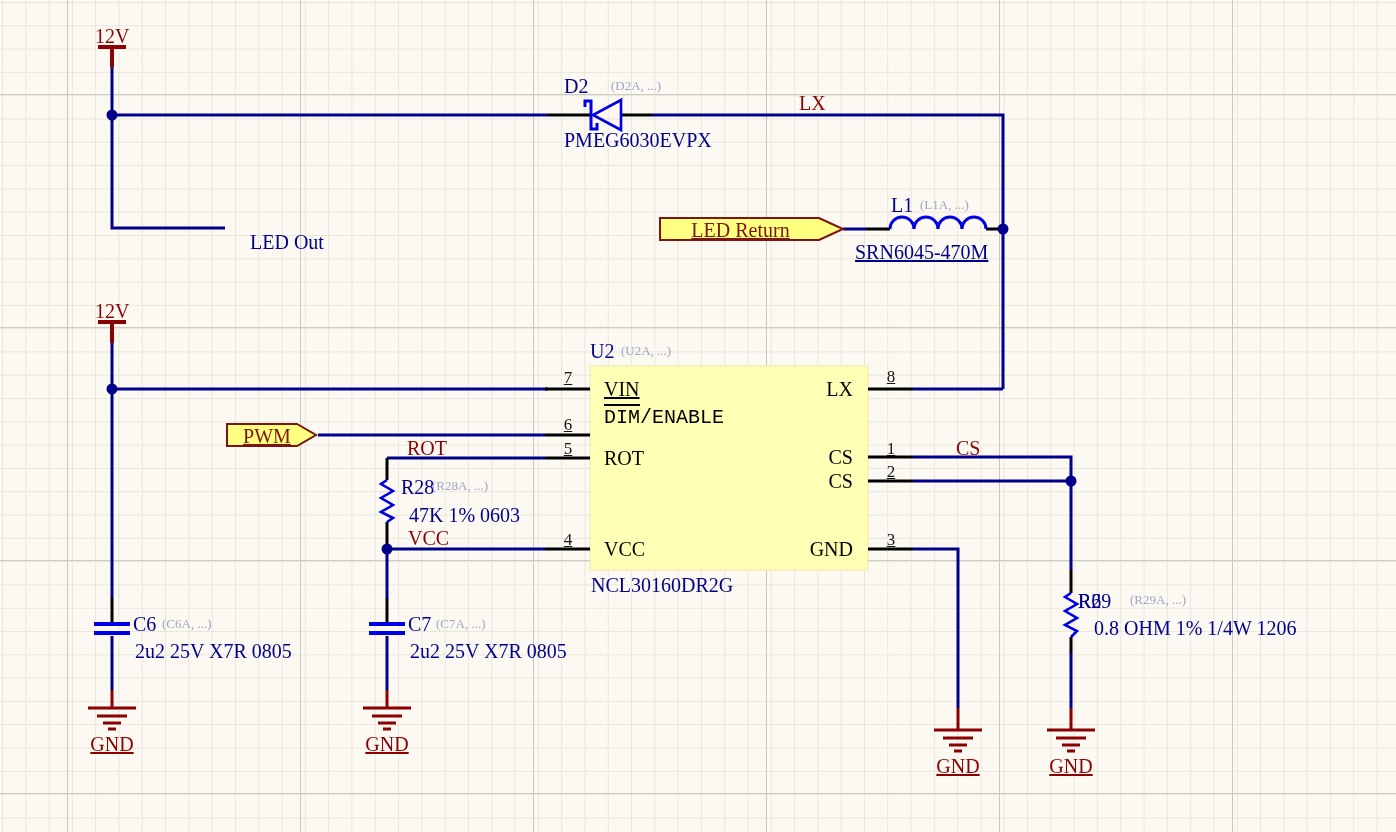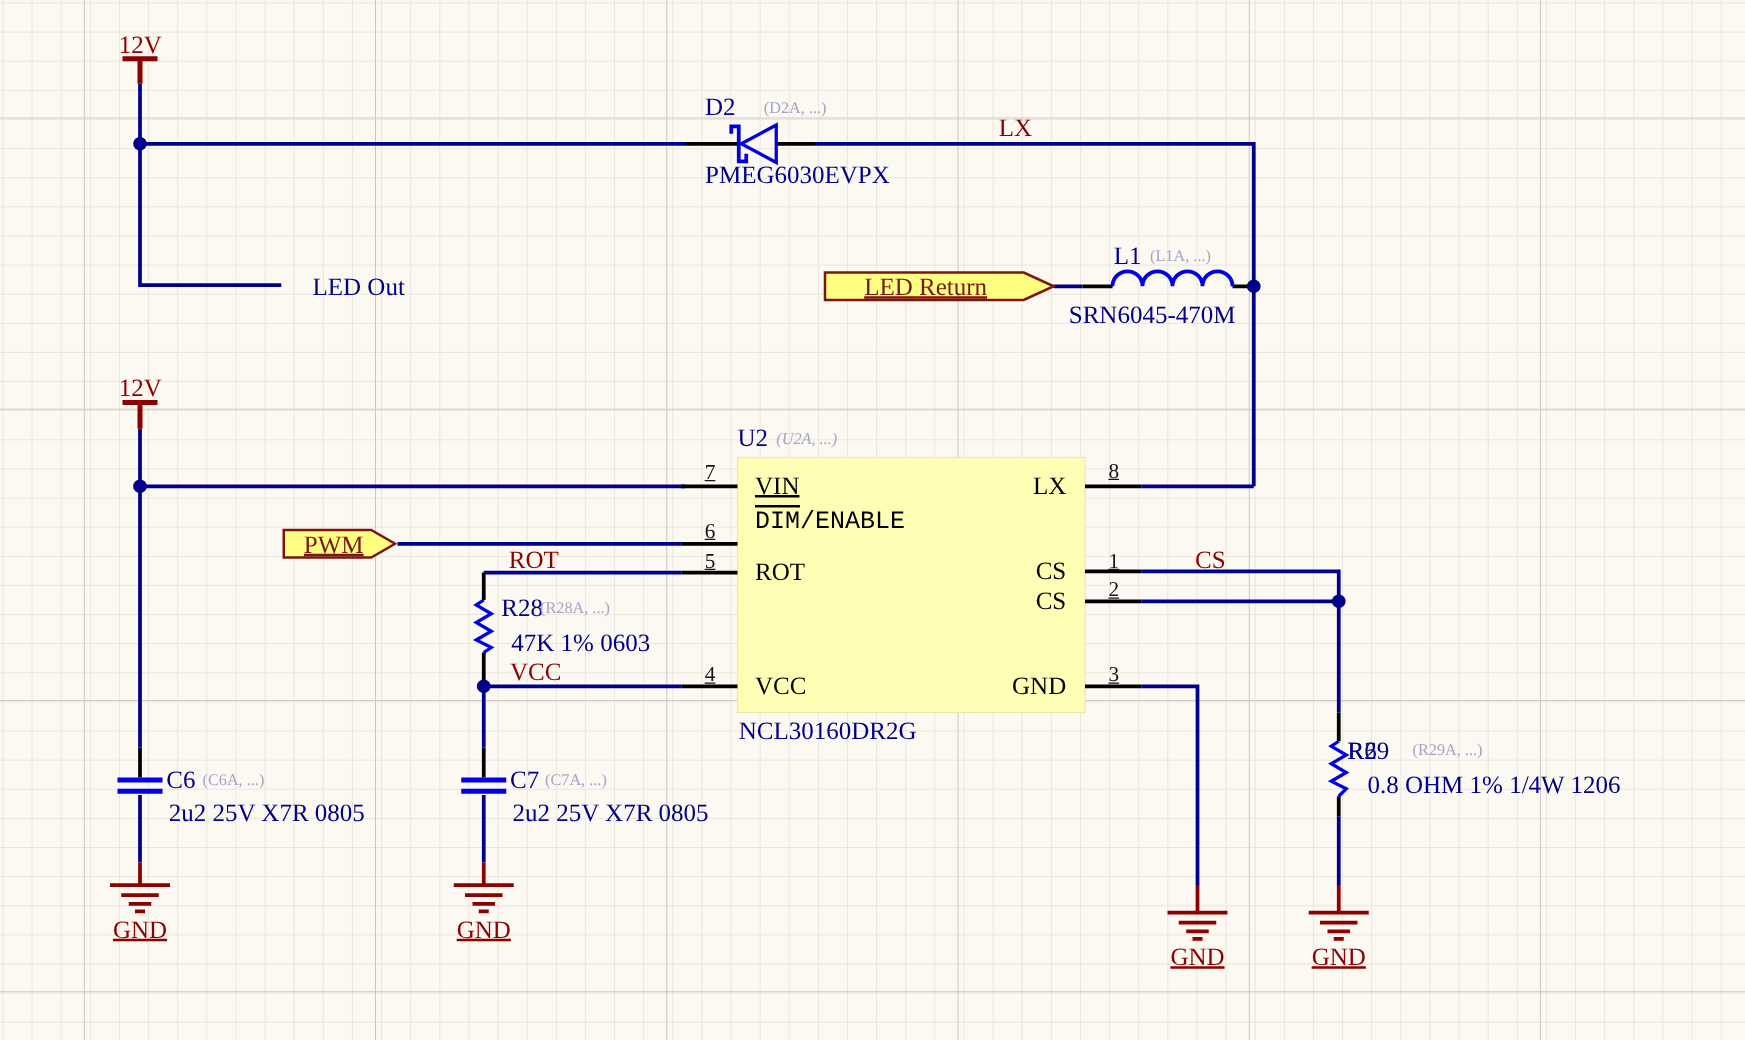--- a/index.html
+++ b/index.html
@@ -84,35 +84,35 @@
     <polygon points="227,424 297,424 316,435 297,446 227,446" fill="#ffff80" stroke="#7c1410" stroke-width="2"></polygon>
   </svg>
 
   <div class="t maroon" style="left:95px; top:26px;">12V</div>
   <div class="t maroon" style="left:95px; top:301px;">12V</div>
 
   <div class="t maroon" style="left:799px; top:93px;">LX</div>
   <div class="t maroon" style="left:407px; top:438px;">ROT</div>
   <div class="t maroon" style="left:408px; top:528px;">VCC</div>
   <div class="t maroon" style="left:956px; top:438px;">CS</div>
-  <div class="t" style="left:250px; top:220px;">LED Out</div>
+  <div class="t" style="left:250px; top:232px;">LED Out</div>
 
   <div class="t porttxt ctr" style="left:662px; top:220px; width:157px;">LED Return</div>
   <div class="t porttxt ctr" style="left:227px; top:426px; width:80px;">PWM</div>
 
   <div class="t" style="left:564px; top:76px;">D2</div>
   <div class="t ref" style="left:611px; top:79px;">(D2A, ...)</div>
   <div class="t" style="left:564px; top:130px;">PMEG6030EVPX</div>
 
   <div class="t" style="left:891px; top:195px;">L1</div>
   <div class="t ref" style="left:920px; top:198px;">(L1A, ...)</div>
-  <div class="t" style="left:855px; top:242px;">SRN6045-470M</div>
+  <div class="t" style="left:855px; top:242px;text-decoration:underline;">SRN6045-470M</div>
 
   <div class="t" style="left:590px; top:341px;">U2</div>
-  <div class="t ref" style="left:621px; top:344px;font-style:italic;">(U2A, ...)</div>
+  <div class="t ref" style="left:621px; top:344px;">(U2A, ...)</div>
   <div class="t" style="left:591px; top:575px;">NCL30160DR2G</div>
 
   <div class="t blk" style="left:604px; top:379px;text-decoration:underline;">VIN</div>
   <div class="t blk" style="left:604px; top:408px;font-family:Liberation Mono, monospace;"><span class="ovl">DIM</span><span>/ENABLE</span></div>
   <div class="t blk" style="left:604px; top:448px;">ROT</div>
   <div class="t blk" style="left:604px; top:539px;">VCC</div>
   <div class="t blk rt" style="left:700px; top:379px; width:153px;">LX</div>
   <div class="t blk rt" style="left:700px; top:447px; width:153px;">CS</div>
   <div class="t blk rt" style="left:700px; top:471px; width:153px;">CS</div>
   <div class="t blk rt" style="left:700px; top:539px; width:153px;">GND</div>

